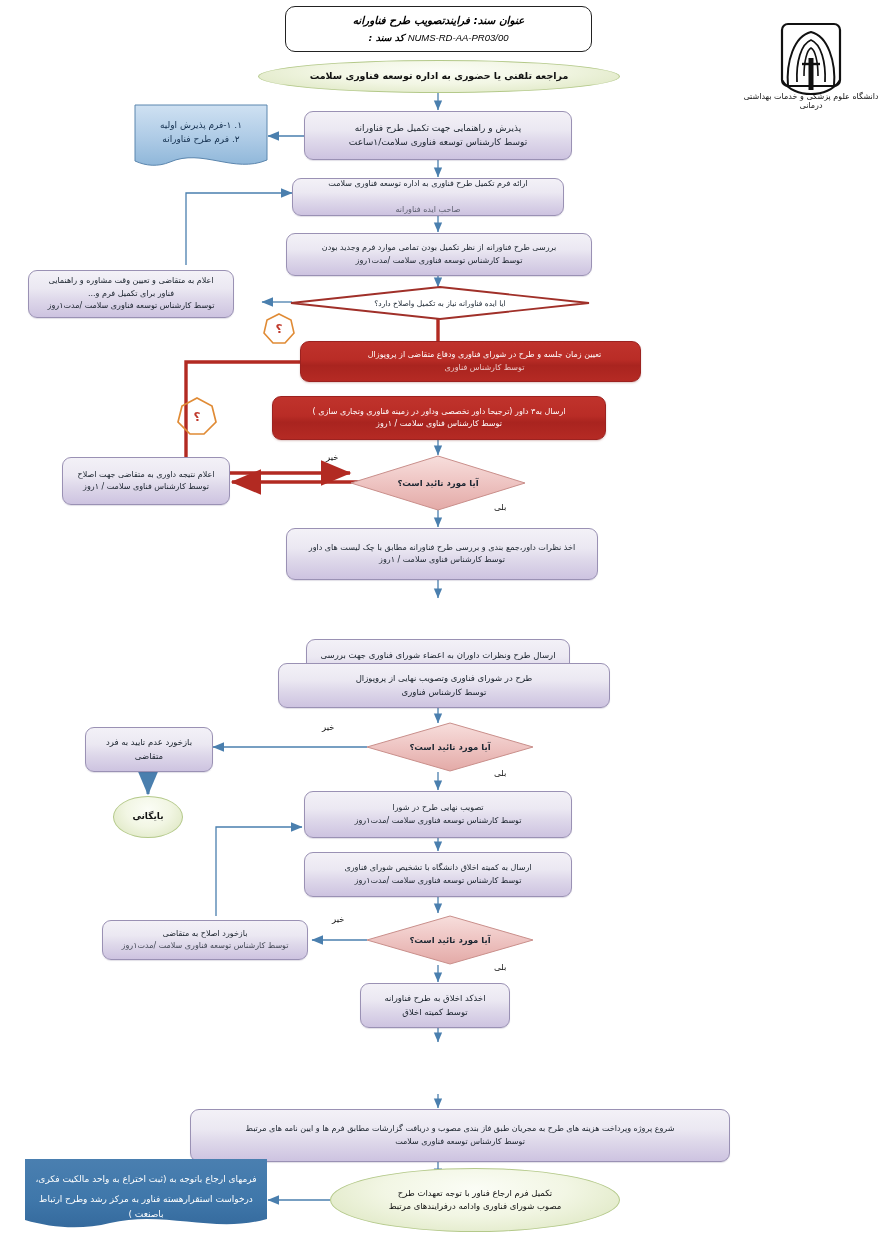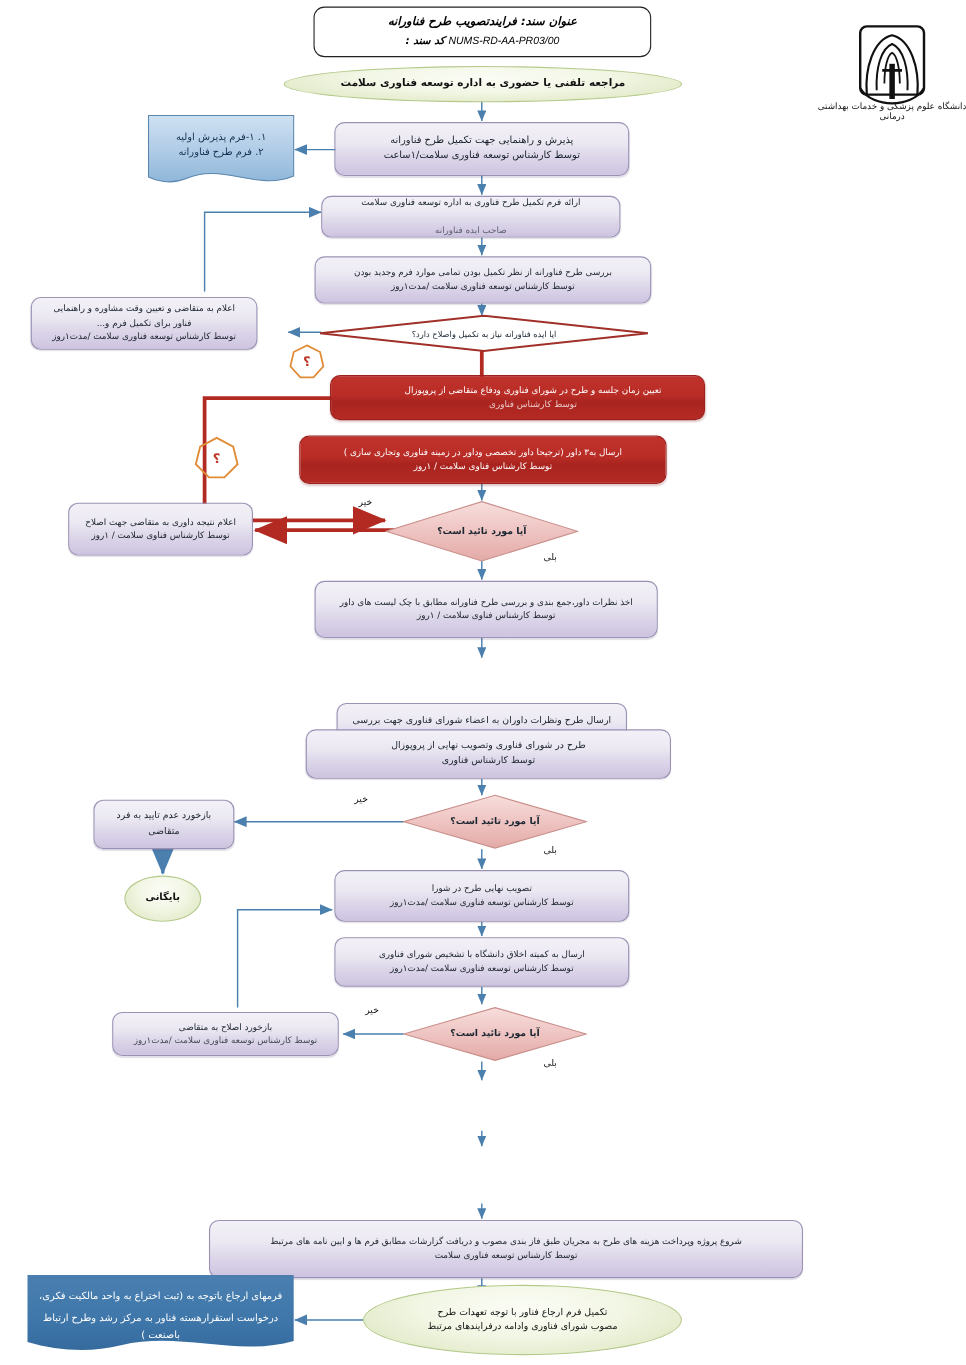--- a/index.html
+++ b/index.html
@@ -334,20 +334,24 @@
       <polygon points="84,1 167,25 84,49 1,25" fill="url(#gdia)" stroke="#c98f8b" stroke-width="1"></polygon>
     </svg>
     <div class="dlabel">آیا مورد تائید است؟</div>
   </div>
 
   <div class="node proc" style="left:102px;top:920px;width:206px;height:40px;font-size:8px;">
     <span class="ln">بازخورد اصلاح به متقاضی</span>
     <span class="ln" style="opacity:.8;">توسط کارشناس توسعه فناوری سلامت /مدت۱روز</span>
   </div>
 
+  <div class="node proc" style="left:360px;top:983px;width:150px;height:45px;font-size:8.5px;">
+    <span class="ln">اخذکد اخلاق به طرح فناورانه</span>
+    <span class="ln">توسط کمیته اخلاق</span>
+  </div>
 
 
   <div class="node proc" style="left:190px;top:1109px;width:540px;height:53px;font-size:8px;">
     <span class="ln">شروع پروژه وپرداخت هزینه های طرح به مجریان طبق فاز بندی مصوب و دریافت گزارشات مطابق فرم ها و ایین نامه های مرتبط</span>
     <span class="ln">توسط کارشناس توسعه فناوری سلامت</span>
   </div>
 
   <div class="node term" style="left:330px;top:1168px;width:290px;height:64px;font-size:8.5px;font-weight:normal;">
     <span class="ln">تکمیل فرم ارجاع فناور با توجه تعهدات طرح</span>
     <span class="ln">مصوب شورای فناوری وادامه درفرایندهای مرتبط</span>

